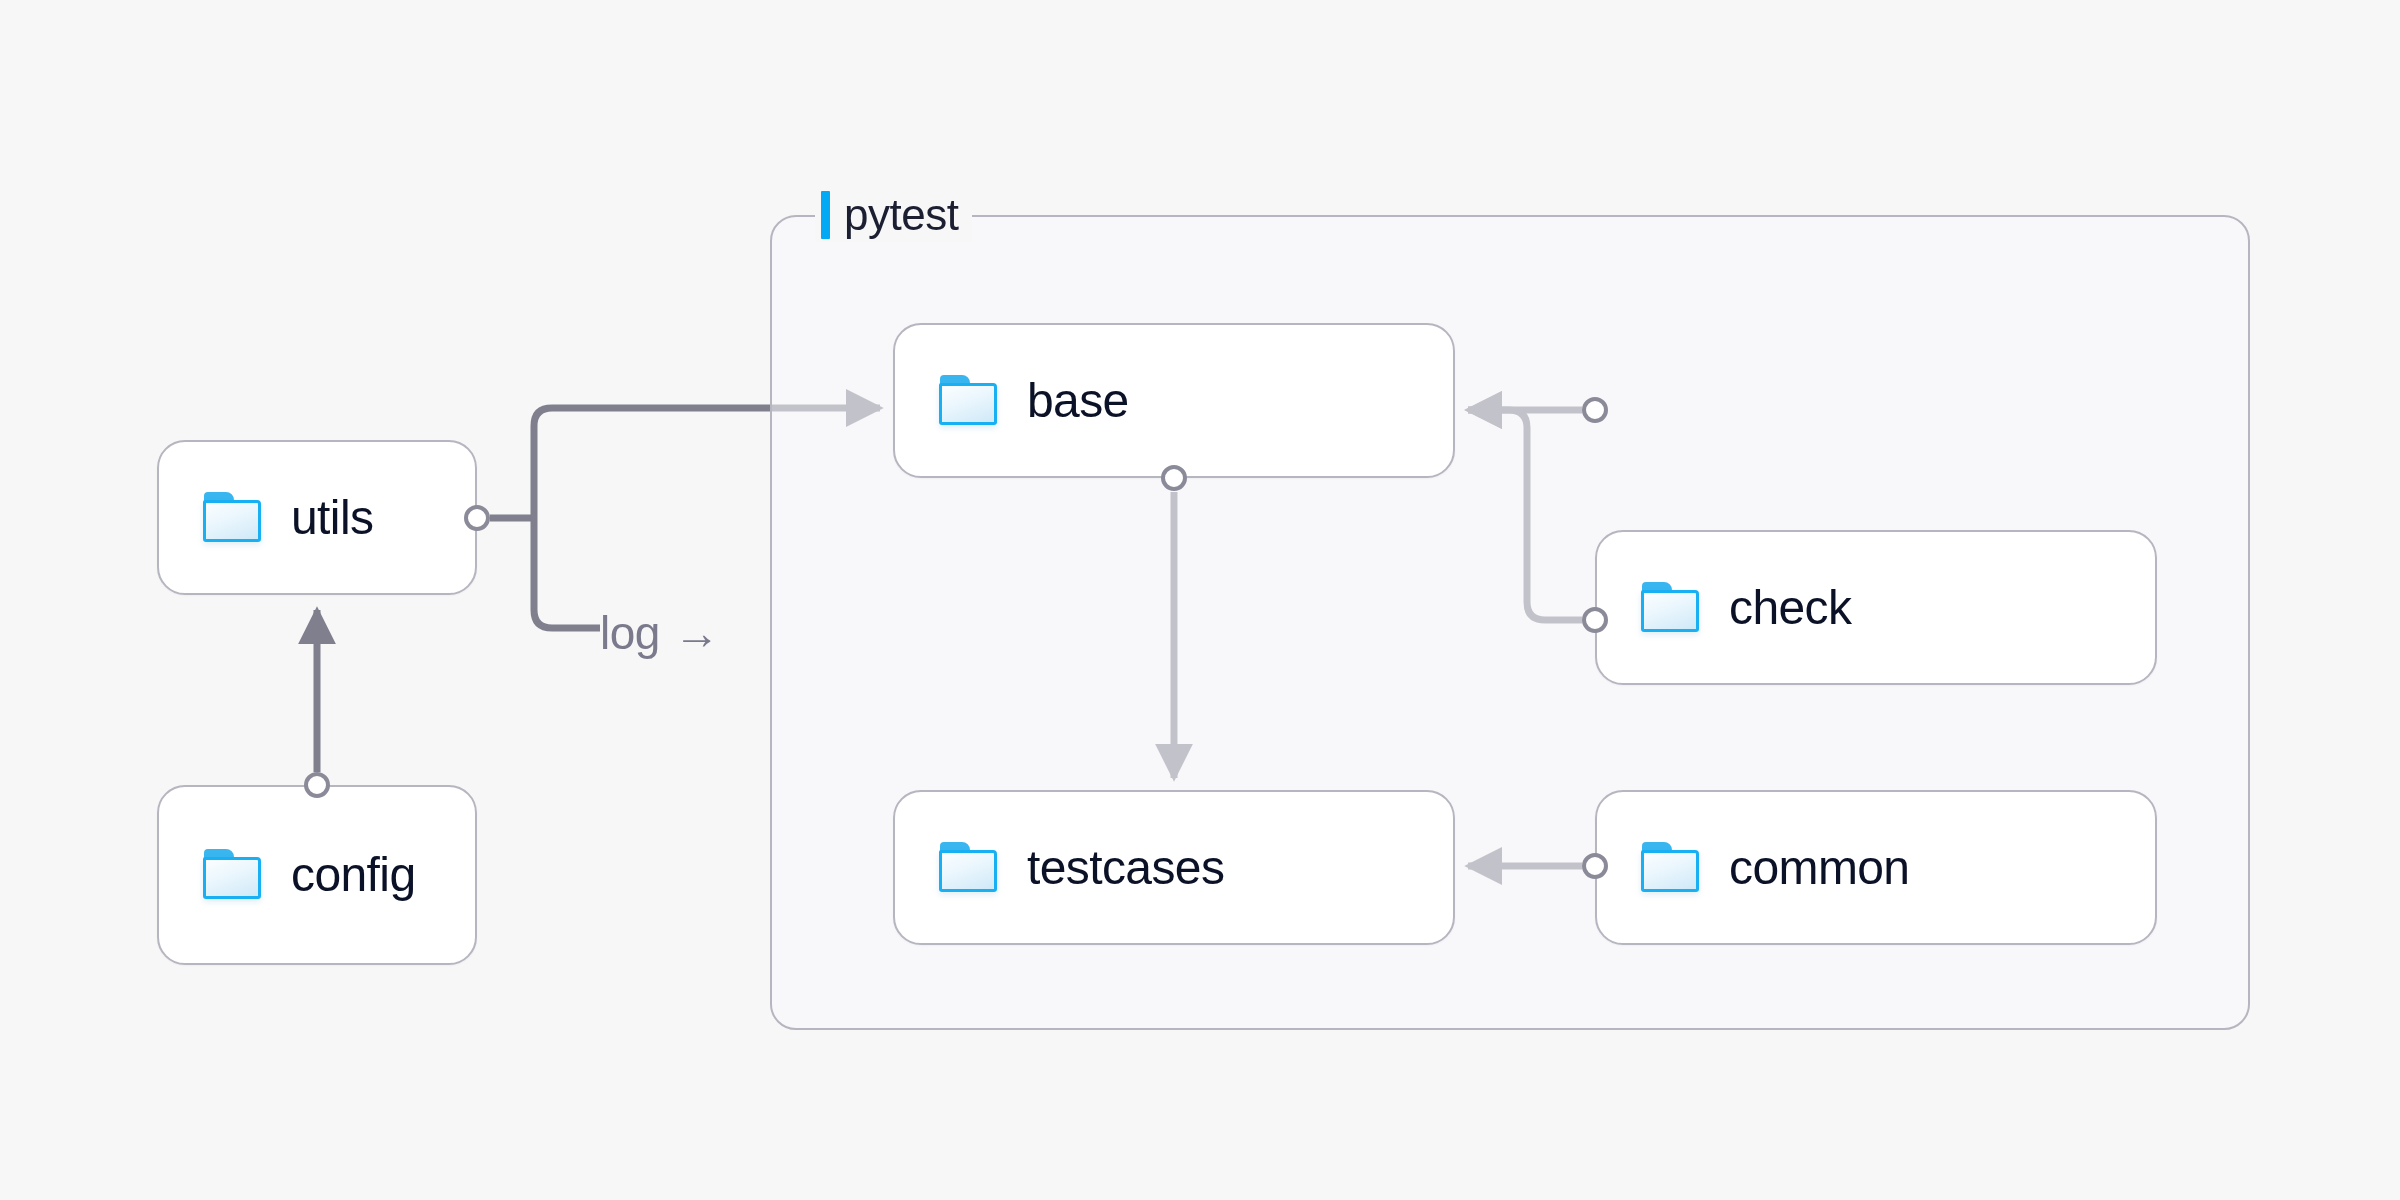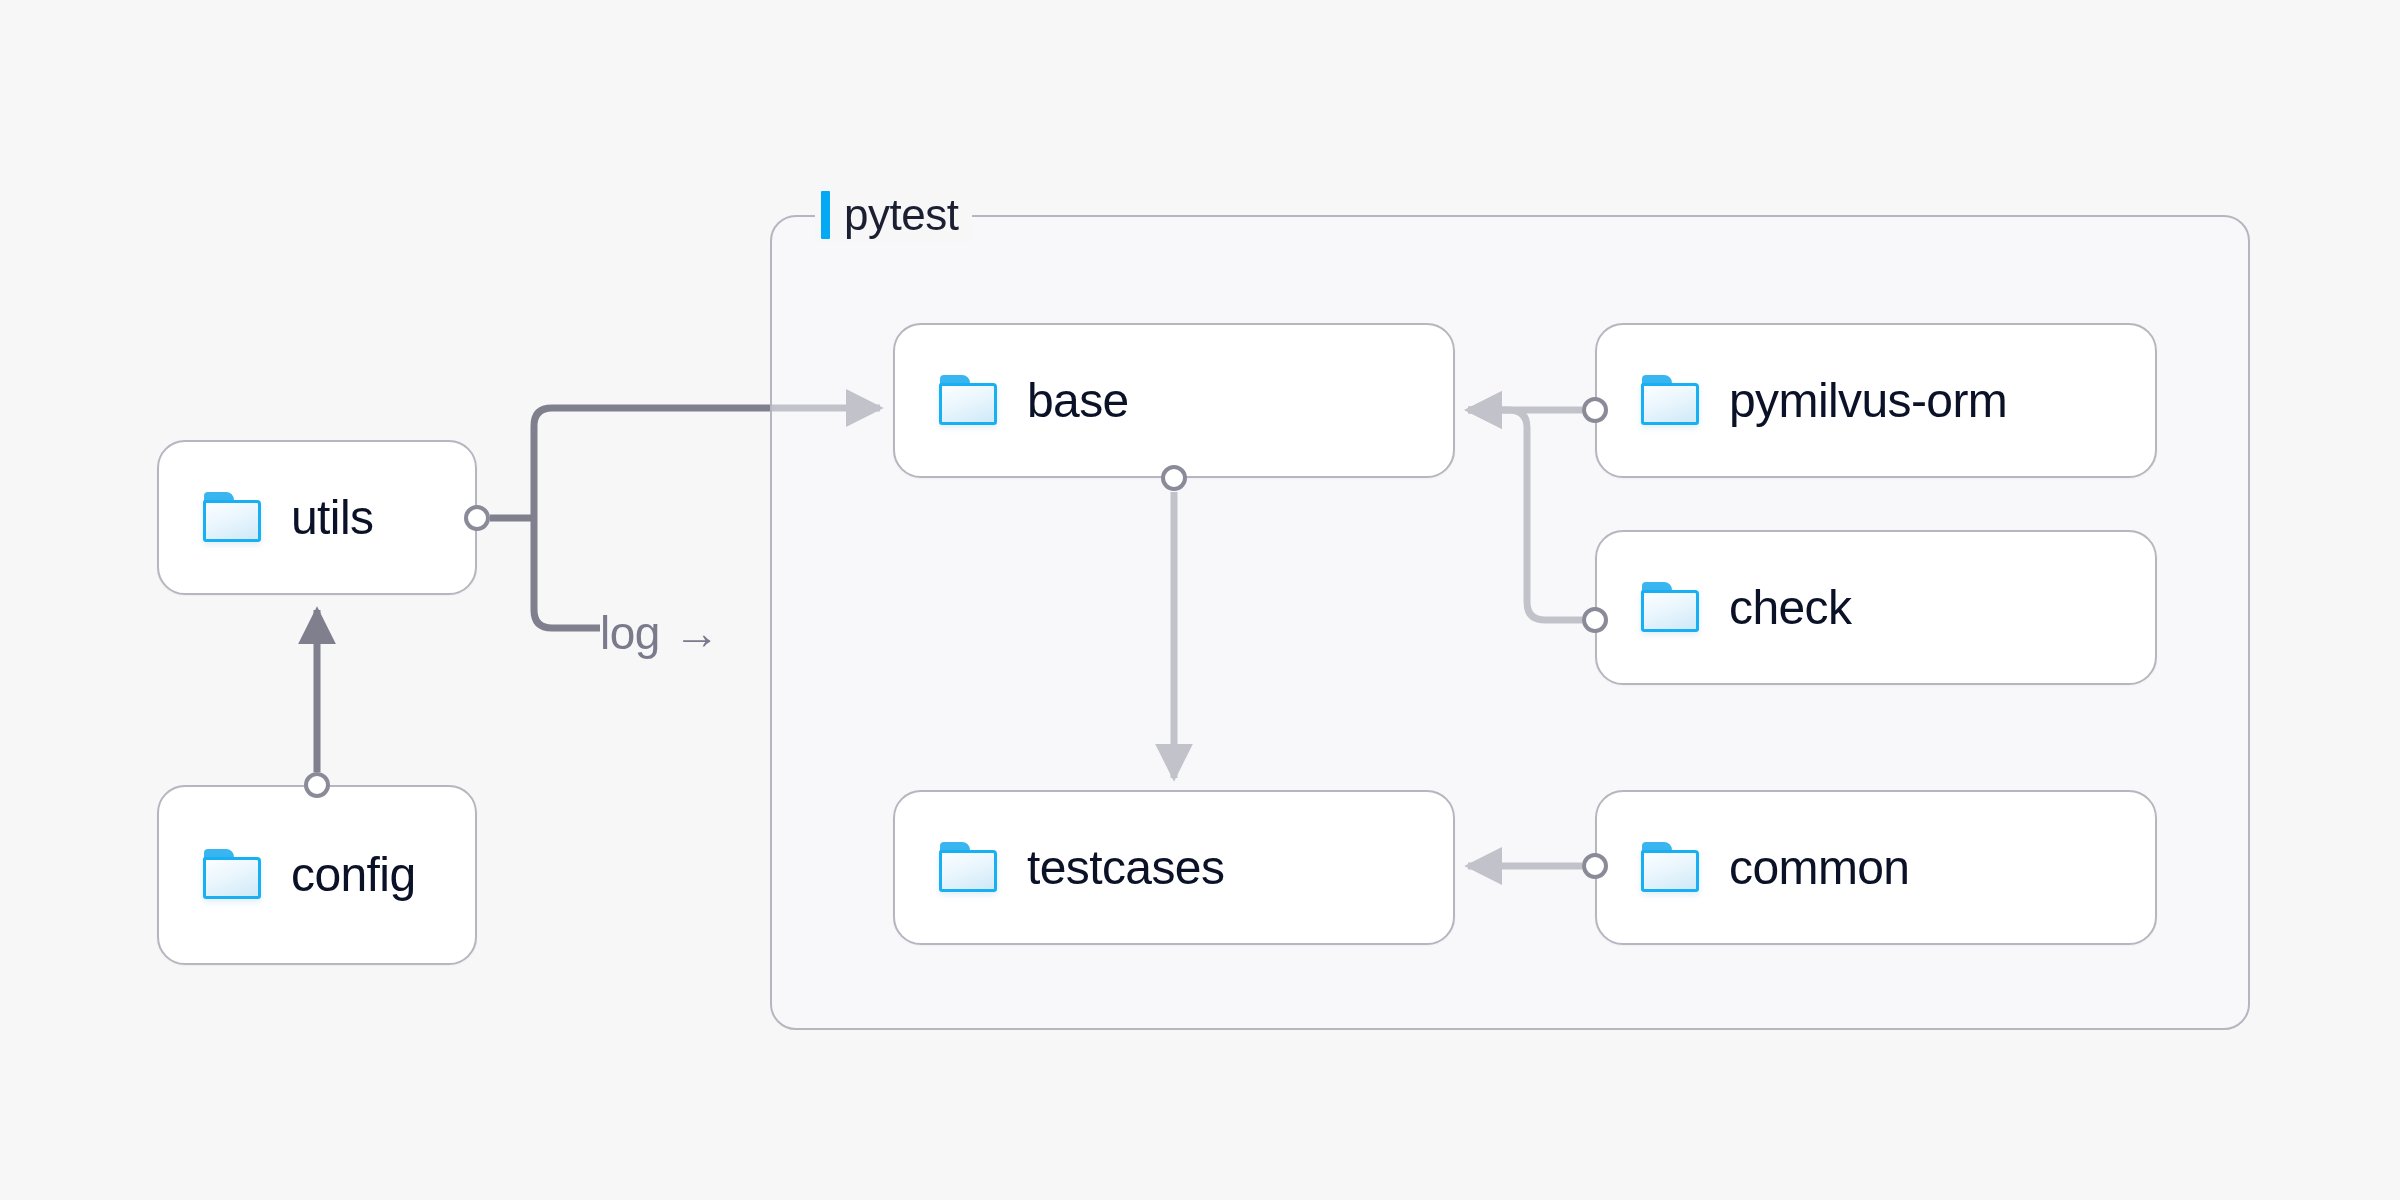--- a/index.html
+++ b/index.html
@@ -204,27 +204,20 @@
   </div>
 
   <div class="node" id="node-testcases" style="left: 893px; top: 790px; width: 562px; height: 155px;">
     <span class="folder-icon">
       <span class="tab"></span>
       <span class="body"></span>
     </span>
     <span class="node-label">testcases</span>
   </div>
 
-  <div class="node translucent" id="node-pymilvus-orm" style="left: 1595px; top: 323px; width: 562px; height: 155px;">
-    <span class="folder-icon">
-      <span class="tab"></span>
-      <span class="body"></span>
-    </span>
-    <span class="node-label">pymilvus-orm</span>
-  </div>
 
   <div class="node translucent" id="node-check" style="left: 1595px; top: 530px; width: 562px; height: 155px;">
     <span class="folder-icon">
       <span class="tab"></span>
       <span class="body"></span>
     </span>
     <span class="node-label">check</span>
   </div>
 
   <div class="node translucent" id="node-common" style="left: 1595px; top: 790px; width: 562px; height: 155px;">

